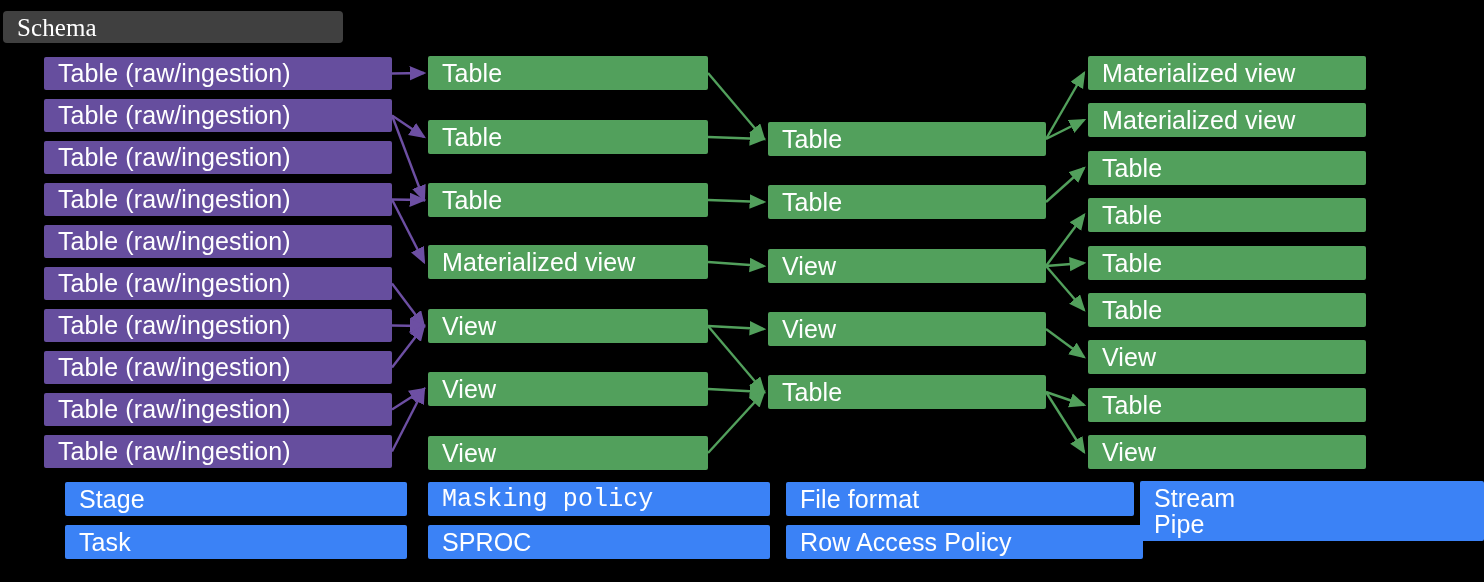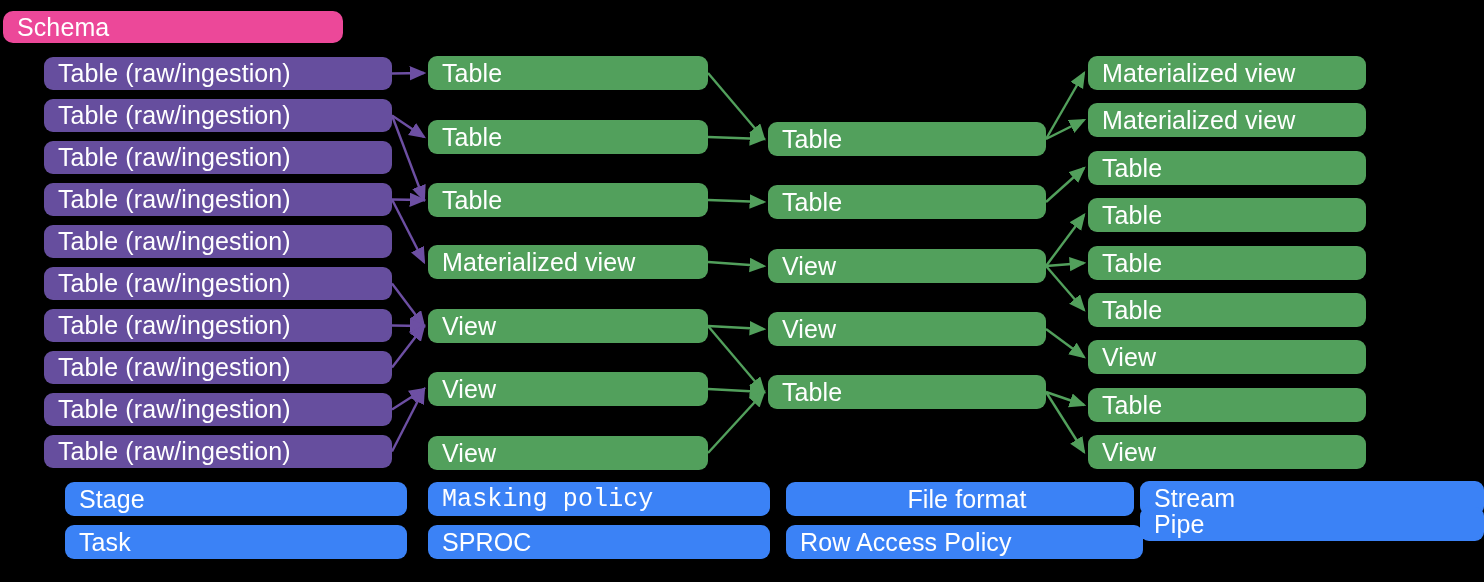--- a/index.html
+++ b/index.html
@@ -11,32 +11,32 @@
     position: relative;
     width: 1484px;
     height: 582px;
     background: #000000;
     overflow: hidden;
     font-family: "Liberation Sans", sans-serif;
   }
   .node {
     position: absolute;
     box-sizing: border-box;
-    border-radius: 9px;
+    border-radius: 2px;
     color: #ffffff;
     display: flex;
     align-items: center;
     padding-left: 14px;
     font-size: 25px;
     line-height: 1;
     letter-spacing: 0.1px;
     white-space: nowrap;
     overflow: hidden;
   }
-  .node.schema   { background: #ec4899; border-radius: 10px; }
+  .node.schema   { background: #404040; border-radius: 4px; font-family: Liberation Serif, serif; }
   .node.purple   { background: #664e9e; }
   .node.green    { background: #52a05c; text-align: center; }
   .node.blue     { background: #3b82f6; }
   svg.edges {
     position: absolute;
     left: 0;
     top: 0;
     width: 1484px;
     height: 582px;
     pointer-events: none;
@@ -191,21 +191,21 @@
       </div>
       <div class="node blue" style="left: 65px; top: 525px; width: 342px; height: 34px;">
         <span>Task</span>
       </div>
       <div class="node blue" style="left: 428px; top: 482px; width: 342px; height: 34px; font-family: Liberation Mono, monospace;">
         <span>Masking policy</span>
       </div>
       <div class="node blue" style="left: 428px; top: 525px; width: 342px; height: 34px; align-items: center;">
         <span>SPROC</span>
       </div>
-      <div class="node blue" style="left: 786px; top: 482px; width: 348px; height: 34px; justify-content: center;">
+      <div class="node blue" style="left: 786px; top: 482px; width: 348px; height: 34px;">
         <span>File format</span>
       </div>
       <div class="node blue" style="left: 786px; top: 525px; width: 357px; height: 34px;">
         <span>Row Access Policy</span>
       </div>
       <div class="node blue" style="left: 1140px; top: 481px; width: 344px; height: 34px;">
         <span>Stream</span>
       </div>
       <div class="node blue" style="left: 1140px; top: 507px; width: 344px; height: 34px;">
         <span>Pipe</span>

